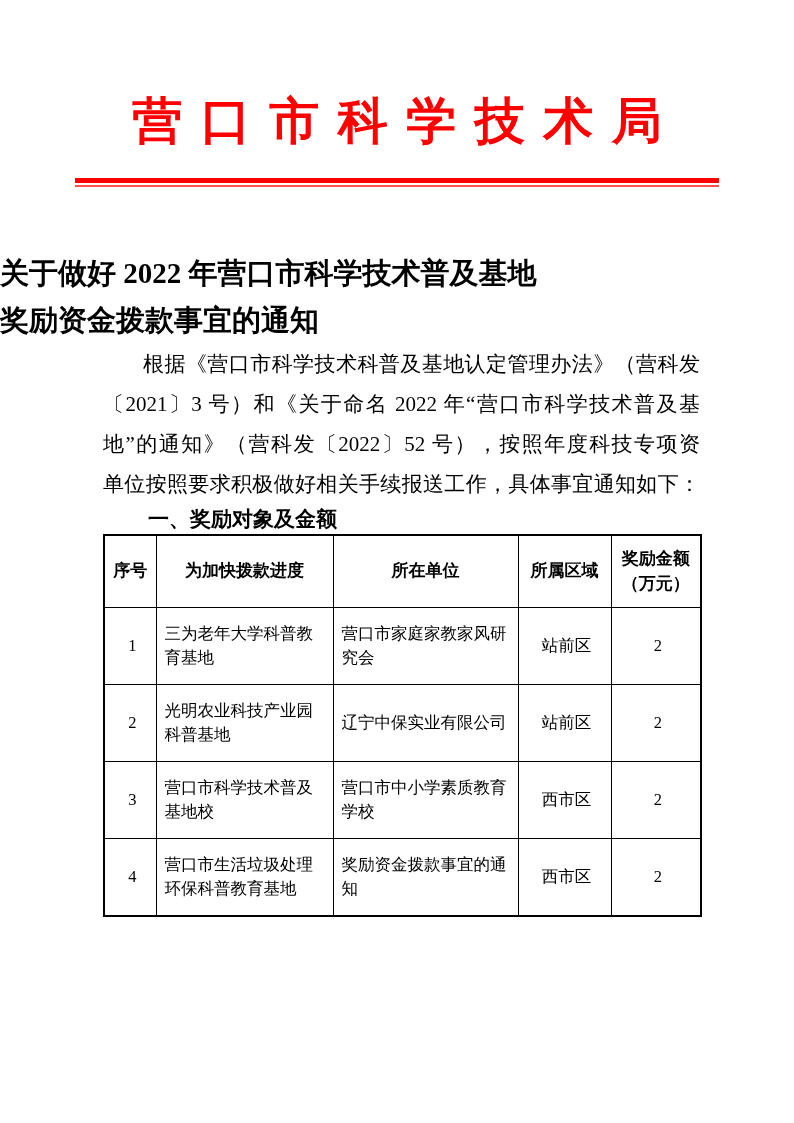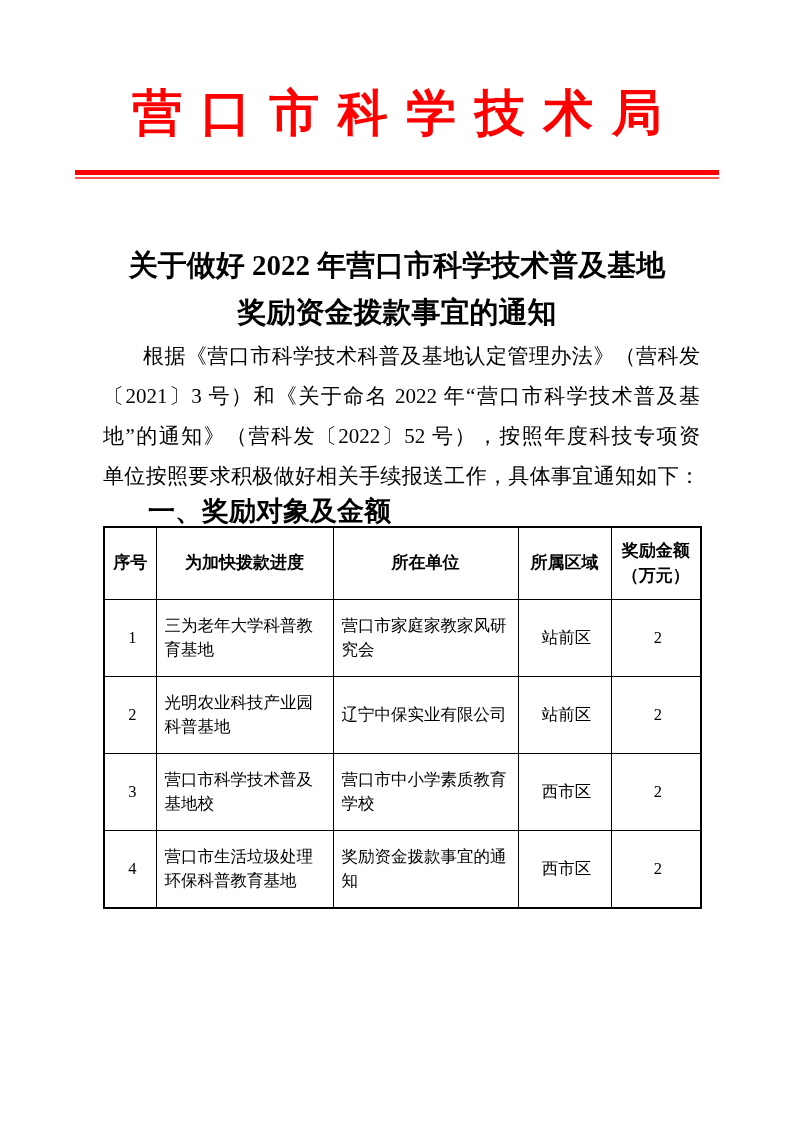--- a/index.html
+++ b/index.html
@@ -4,21 +4,21 @@
 <style>
   :root{
     --red:#FF0000;
     --red-light:#FF5050;
     --ink:#000000;
   }
   html,body{margin:0;padding:0;background:#ffffff;}
   .page{
     position:relative;
     width:794px;height:948px;
-    margin:0 auto;
+    margin:8px auto;
     background:#ffffff;
     overflow:hidden;
     color:var(--ink,#000);
     font-family:"Liberation Serif","DejaVu Serif",serif;
   }
   
   .agency-title{
     margin-top:86px;
     text-align:center;
     color:var(--red,#FF0000);
@@ -34,21 +34,21 @@
   .rule-top .rule-thick{height:5px;background:var(--red,#FF0000);}
   .rule-top .rule-gap{height:2px;}
   .rule-top .rule-thin{height:2px;background:var(--red-light,#FF5050);}
   .rule-bottom{margin-top:45px;}
   .rule-bottom .rule-thin{height:2px;background:var(--red-light,#FF5050);}
   .rule-bottom .rule-gap{height:1px;}
   .rule-bottom .rule-thick{height:6px;background:var(--red,#FF0000);}
   
   .doc-title{
     margin-top:63px;
-    text-align:center;
+    text-align:left;
     font-size:29px;
     font-weight:bold;
     line-height:47px;
   }
   .doc-title .title-line{display:block;}
   
   .content{
     padding-left:103px;
     padding-right:94px;
     font-size:21px;
@@ -61,21 +61,21 @@
     text-align:justify;
     text-align-last:justify;
     text-justify:inter-character;
   }
   .paragraph .para-line:first-child{text-indent:40px;}
   .section-heading{
     padding-left:45px;
     line-height:30px;
     font-weight:bold;
     font-family:"Liberation Sans","DejaVu Sans",sans-serif;
-    font-size:27px;
+    font-size:21px;
   }
   
   table.awards{
     border-collapse:collapse;
     table-layout:fixed;
     width:597px;
     margin-top:0;
     font-size:16.5px;
     line-height:1.45;
   }

